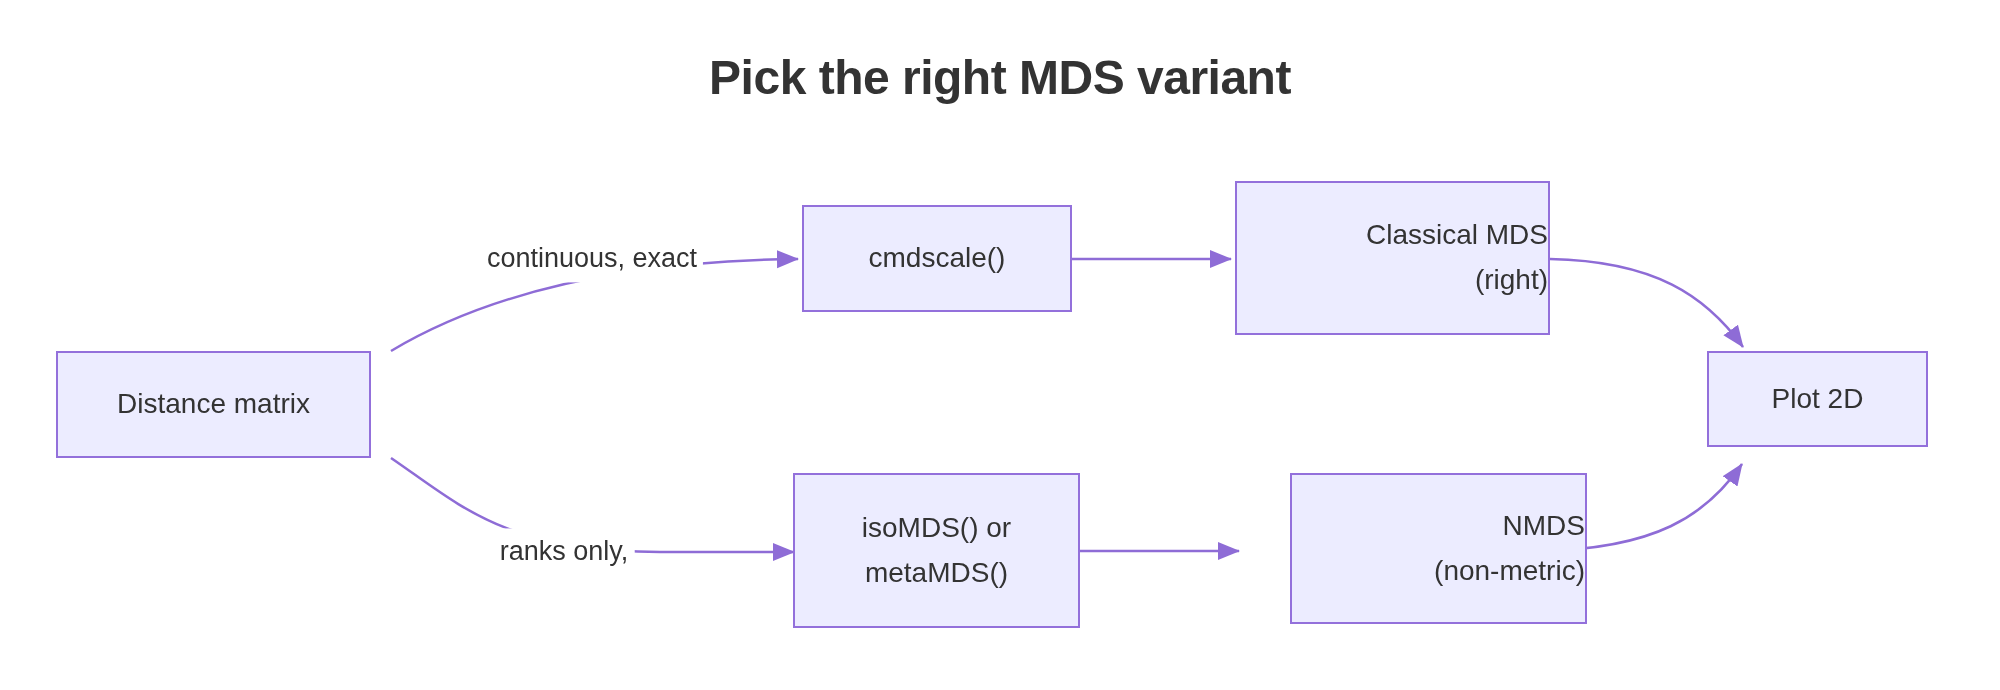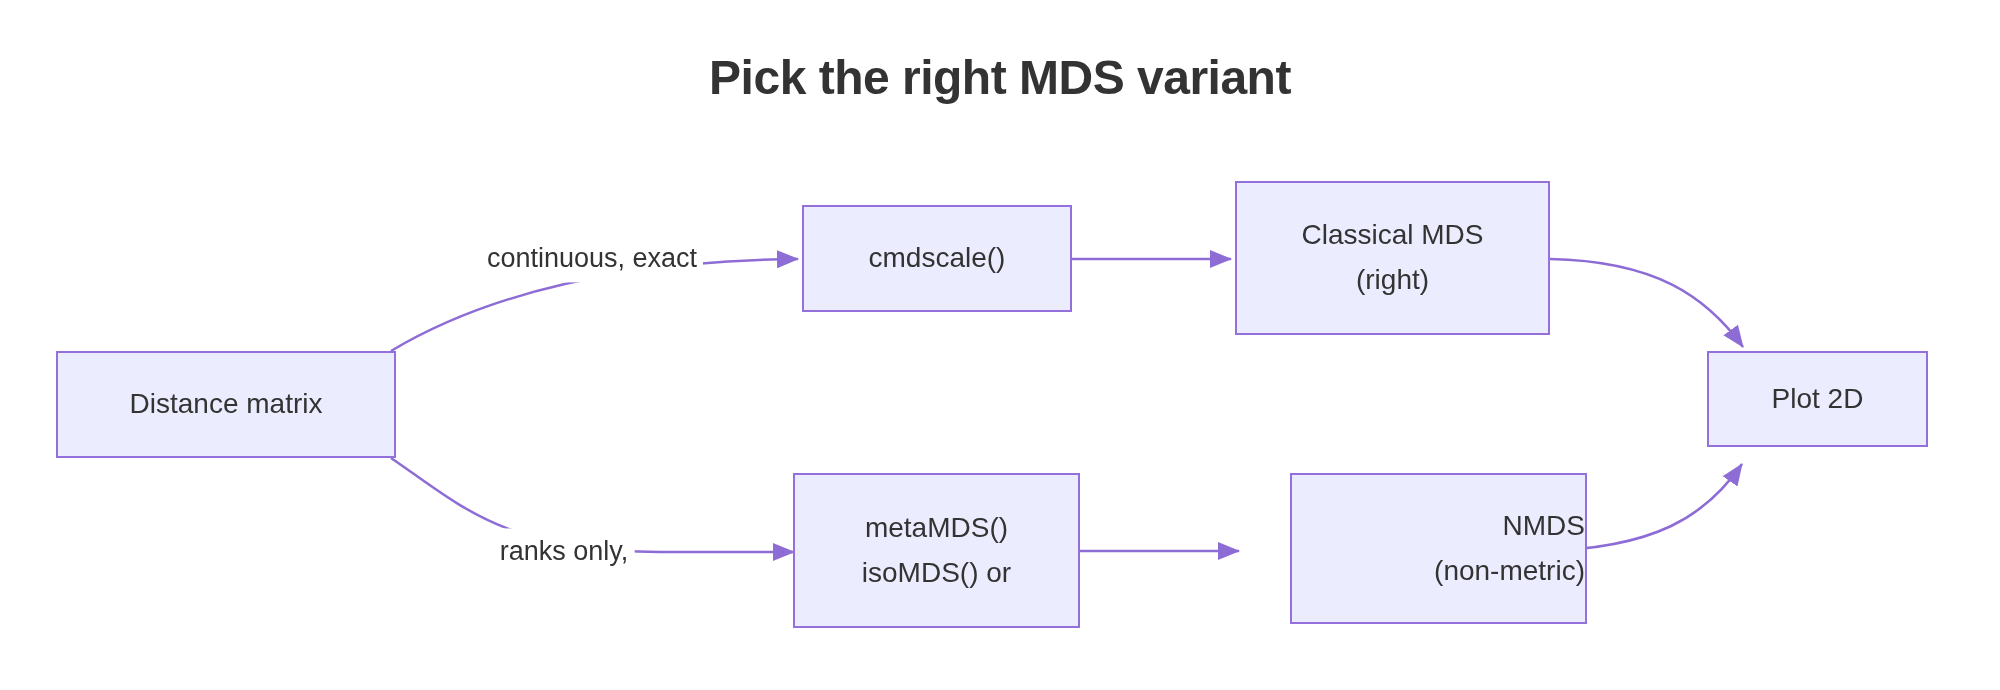--- a/index.html
+++ b/index.html
@@ -49,23 +49,23 @@
     border: 2px solid var(--node-border);
     color: var(--text);
     font-size: 28px;
     line-height: 1.6;
     display: flex;
     flex-direction: column;
     align-items: center;
     justify-content: center;
     text-align: center;
   }
-  .node-distance  { left:  56px; top: 351px; width: 340px; height: 107px; }
+  .node-distance  { left:  56px; top: 351px; width: 315px; height: 107px; }
   .node-cmdscale  { left: 802px; top: 205px; width: 270px; height: 107px; }
-  .node-classical { left:1235px; top: 181px; width: 315px; height: 154px; }
+  .node-classical { left:1235px; top: 181px; width: 315px; height: 154px; align-items: flex-end; }
   .node-isomds    { left: 793px; top: 473px; width: 287px; height: 155px; }
   .node-nmds      { left:1290px; top: 473px; width: 297px; height: 151px; align-items: flex-end; }
   .node-plot      { left:1707px; top: 351px; width: 221px; height: 96px; }
   .edge-label {
     position: absolute;
     transform: translate(-50%, -50%);
     background: var(--bg);
     color: var(--text);
     font-size: 27px;
     line-height: 1.6;
@@ -105,22 +105,22 @@
   <div class="node node-cmdscale">
     <span>cmdscale()</span>
   </div>
 
   <div class="node node-classical">
     <span>Classical MDS</span>
     <span>(right)</span>
   </div>
 
   <div class="node node-isomds">
+    <span>isoMDS() or</span>
     <span>metaMDS()</span>
-    <span>isoMDS() or</span>
   </div>
 
   <div class="node node-nmds">
     <span>NMDS</span>
     <span>(non-metric)</span>
   </div>
 
   <div class="node node-plot">
     <span>Plot 2D</span>
   </div>

